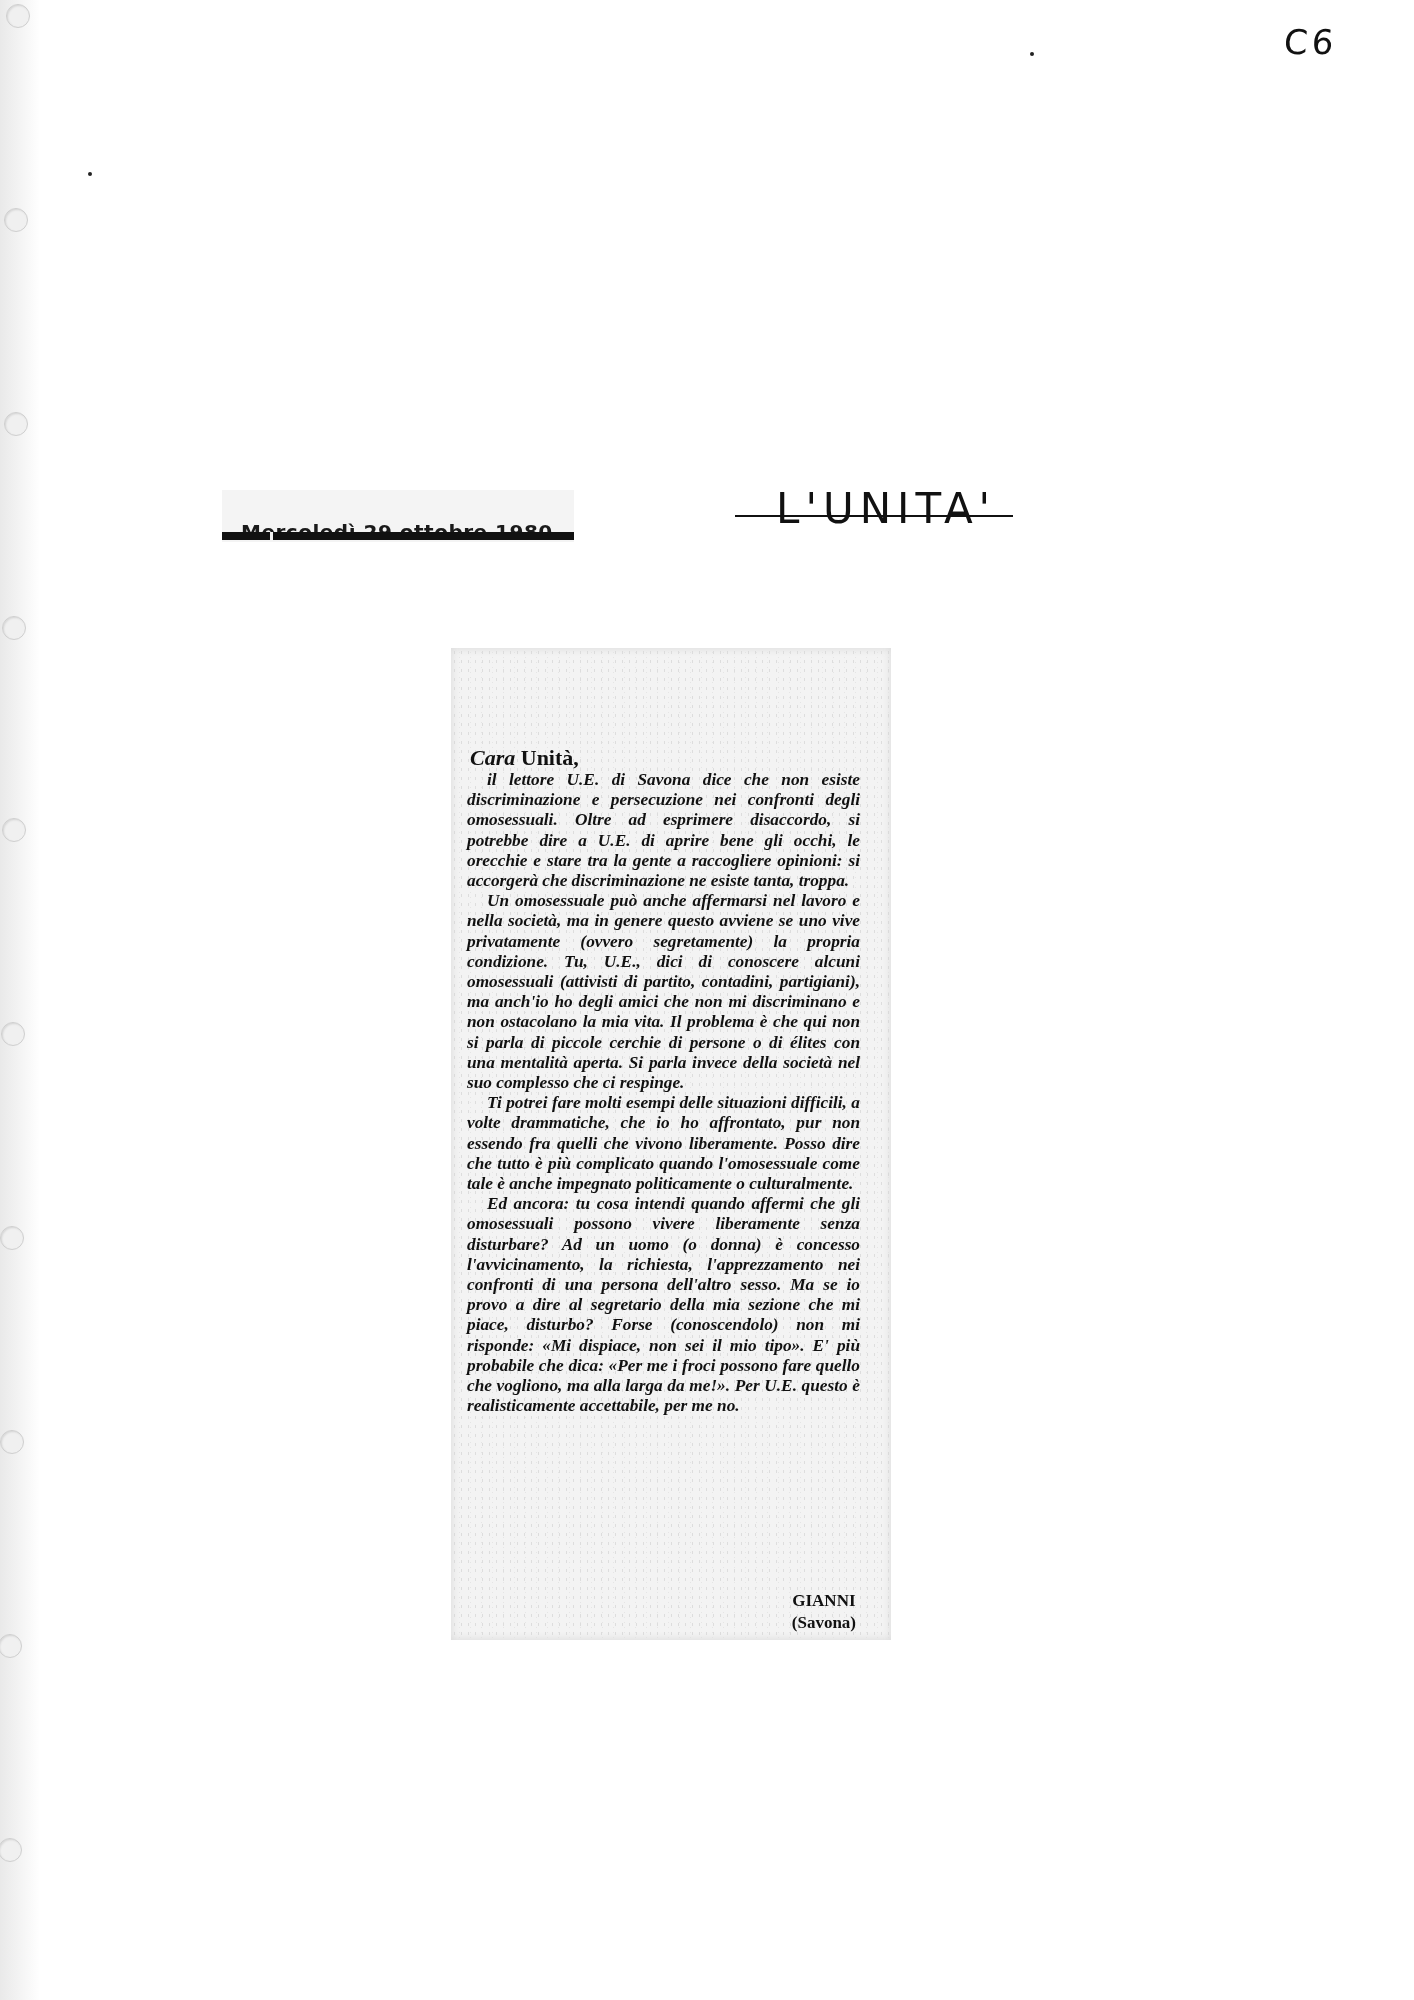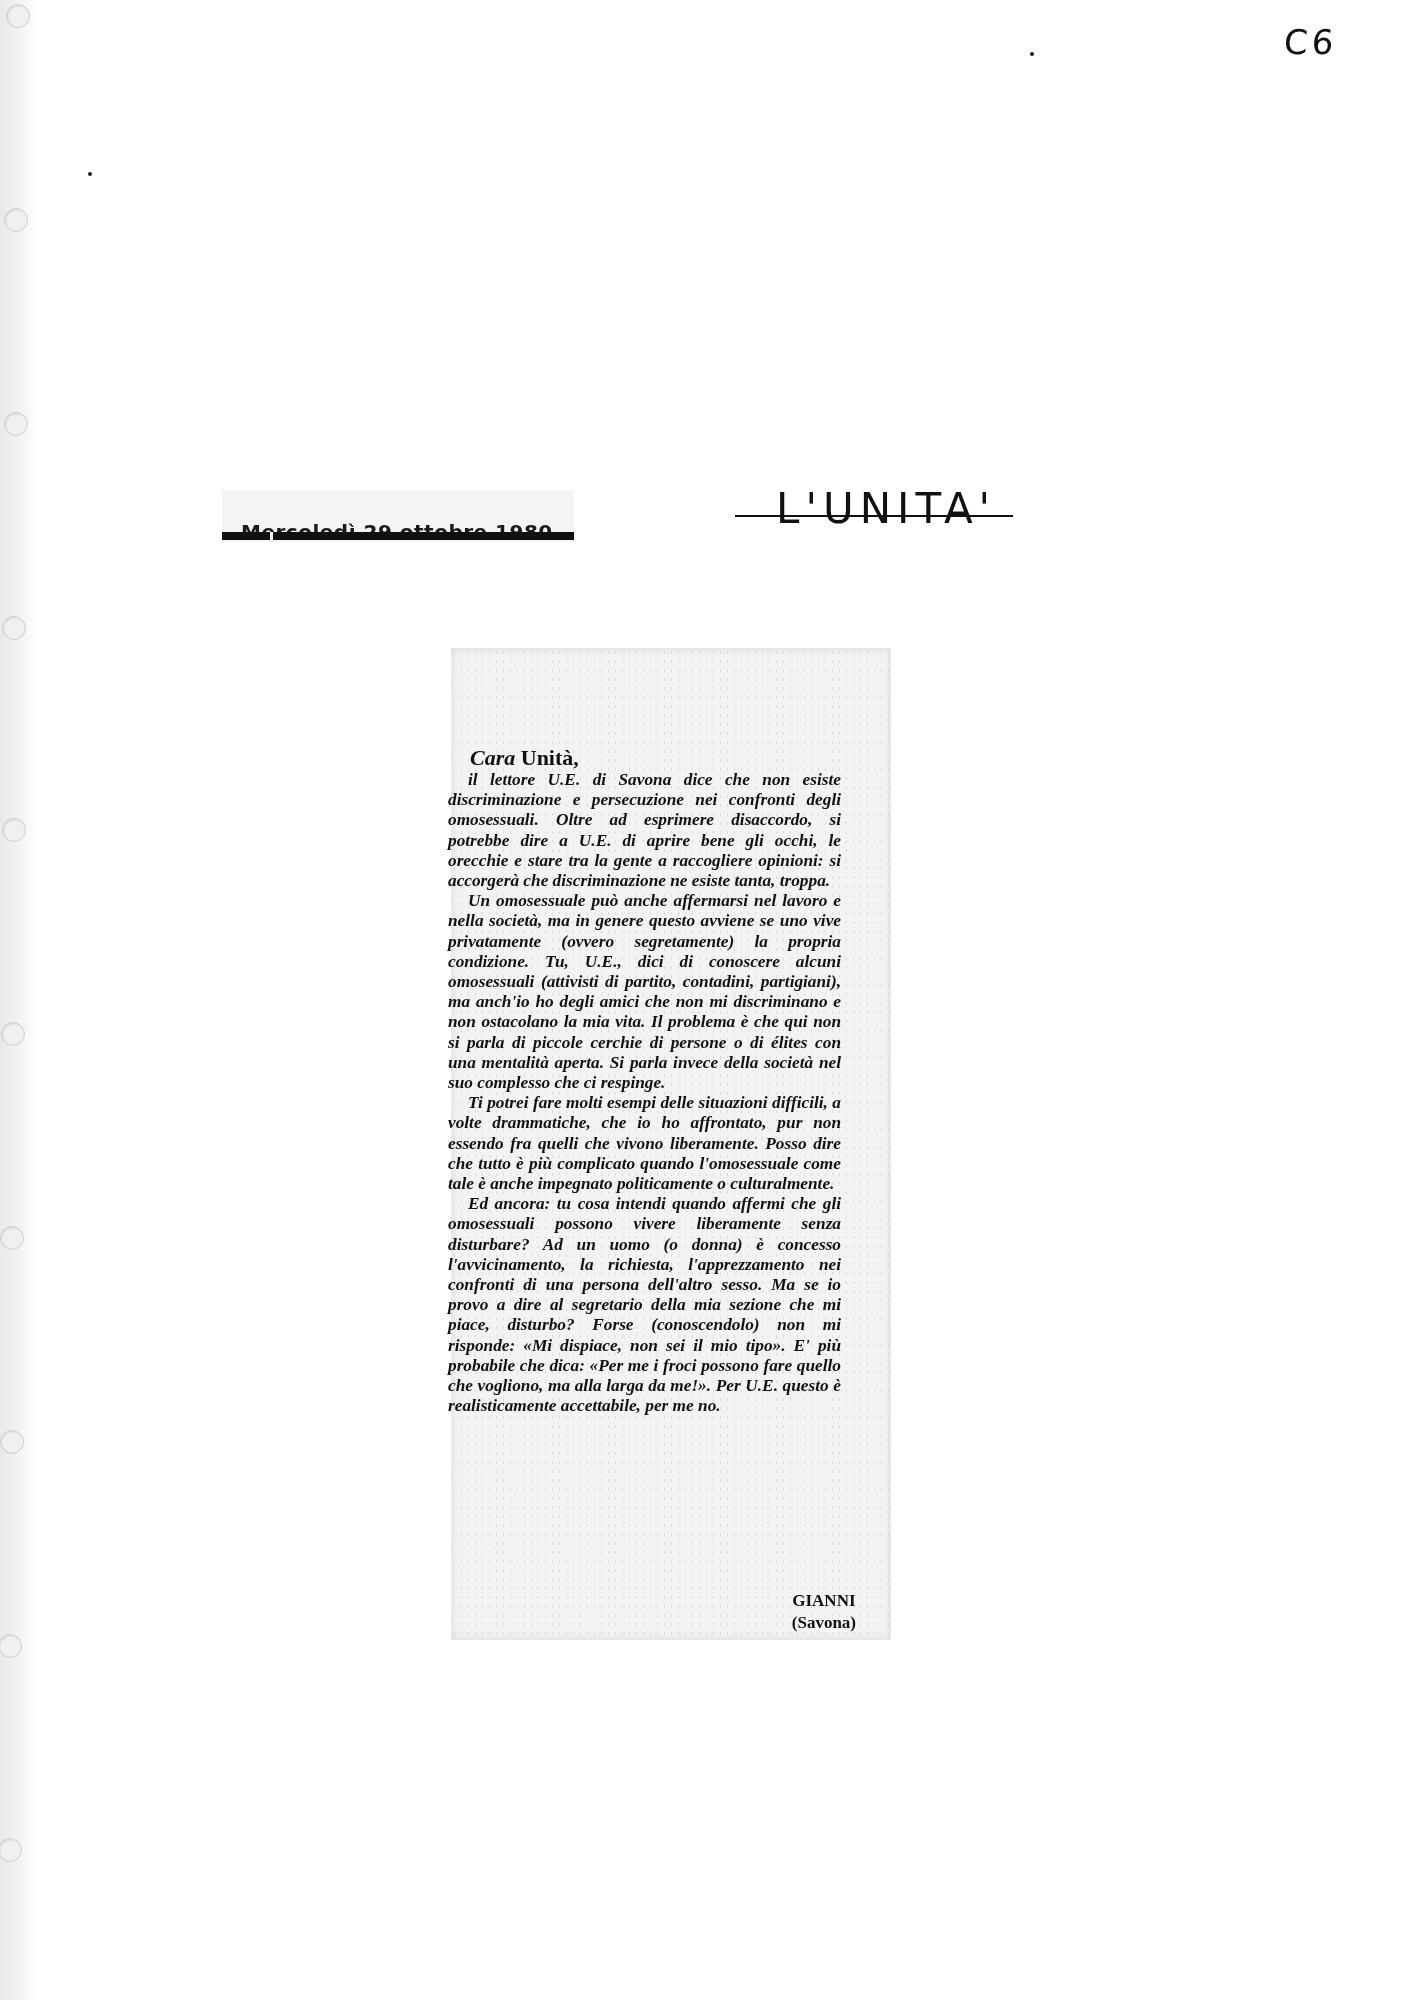--- a/index.html
+++ b/index.html
@@ -64,21 +64,21 @@
     position: absolute; left: 470px; top: 668px; width: 400px;
     font-family: "Liberation Serif", serif; font-weight: bold;
     font-size: 27px; line-height: 36px; color: #0d0d0d;
   }
   .salutation {
     position: absolute; left: 470px; top: 745px;
     font-size: 22px; color: #111; font-weight: bold; text-align: center;
   }
   .salutation .it { font-style: italic; }
   .body-text {
-    position: absolute; left: 448px; top: 770px; width: 393px;
+    position: absolute; left: 467px; top: 770px; width: 393px;
     font-family: "Liberation Serif", serif; font-style: italic; font-weight: bold;
     font-size: 17.3px; line-height: 20.2px; color: #111;
     text-align: justify; hyphens: manual;
   }
   .body-text p { margin: 0; text-indent: 20px; }
   .signature {
     position: absolute; right: 558px; top: 1590px; text-align: center;
     font-family: "Liberation Serif", serif; font-weight: bold; font-size: 17px;
     line-height: 22px; color: #111;
   }

